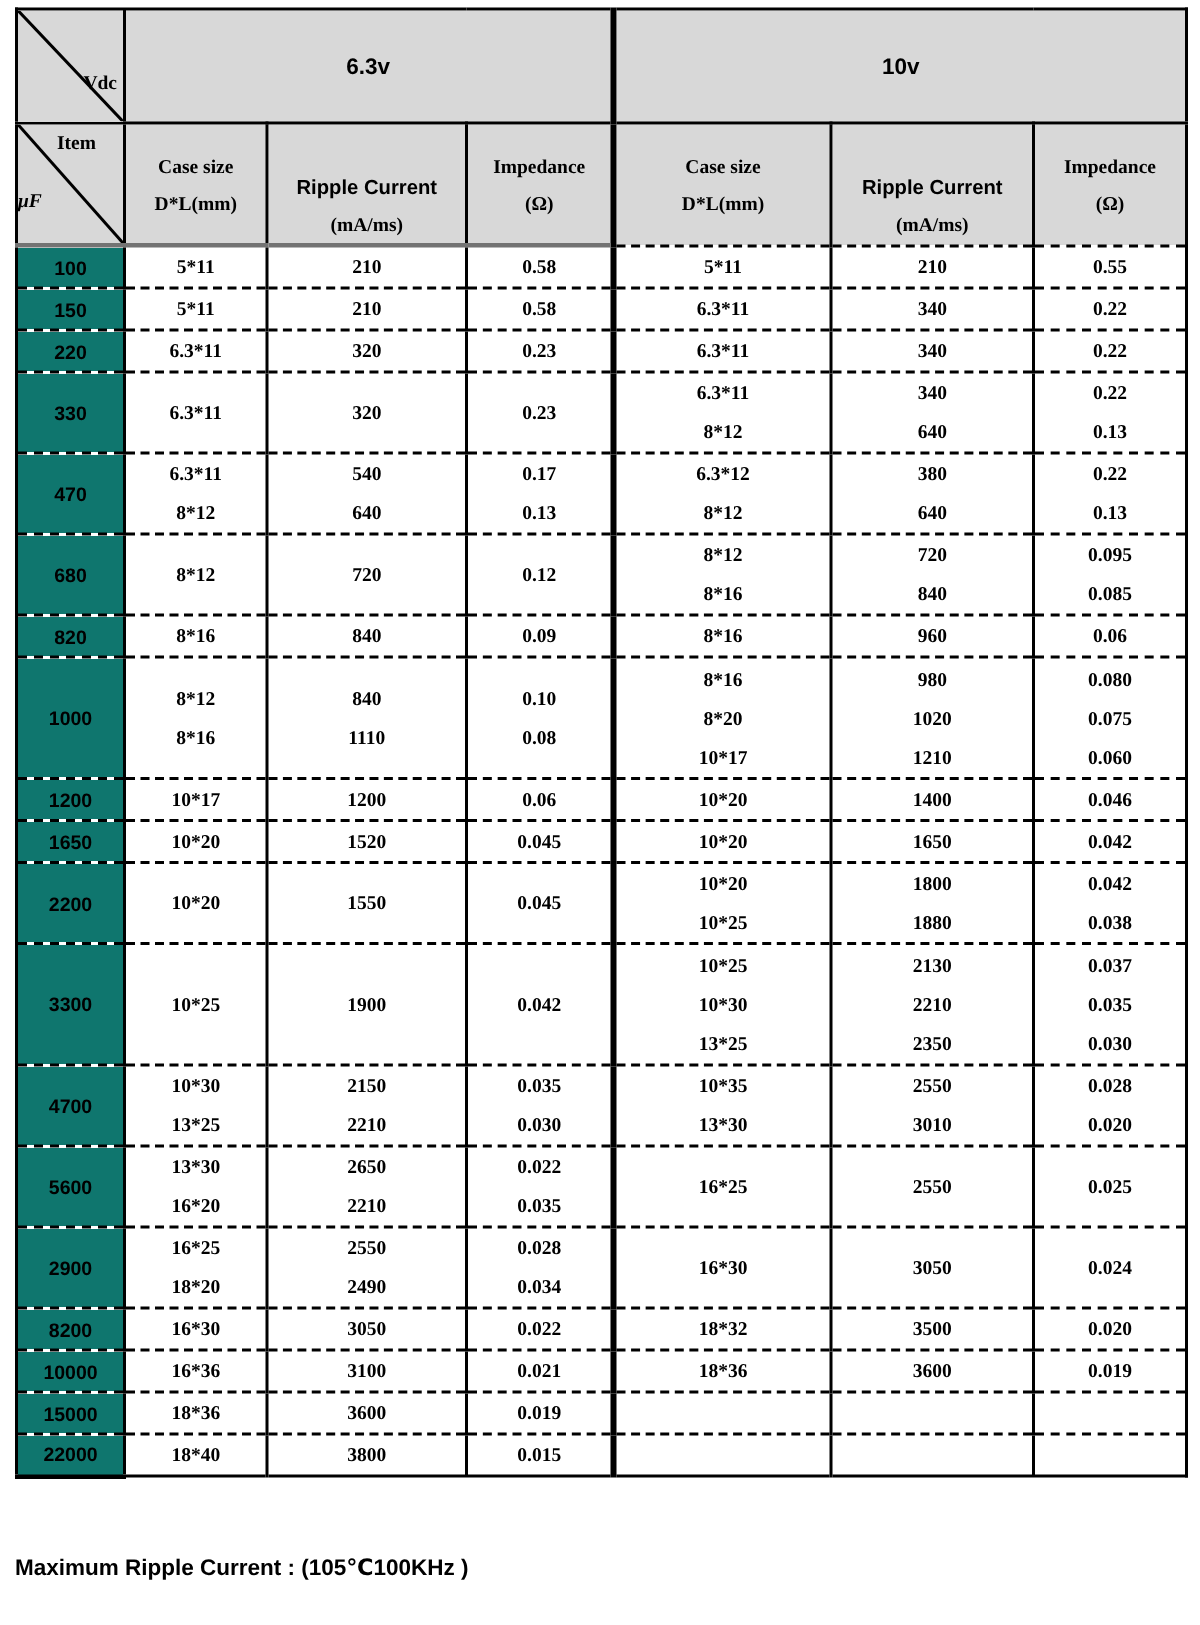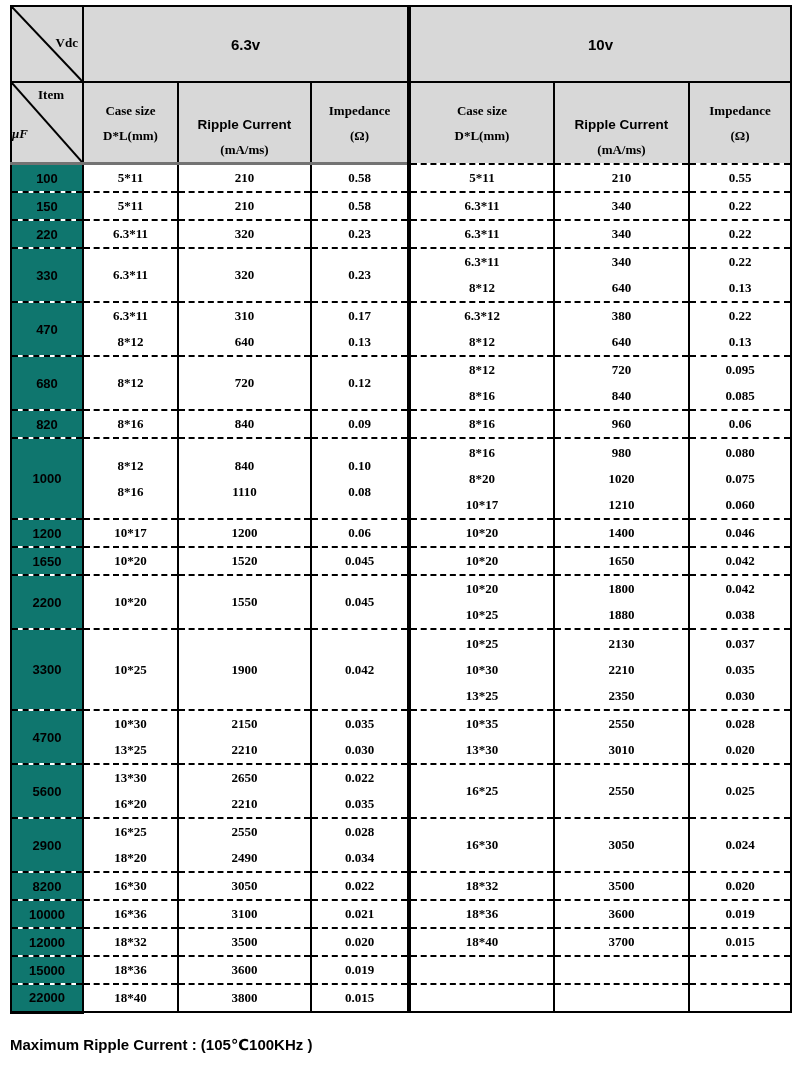--- a/index.html
+++ b/index.html
@@ -16,21 +16,21 @@
   tr.r-vdc th{border-bottom:2px solid #000;}
   tr.r-sub th{border-bottom:3px solid #737373;}
   tr.r-sub th.dashb{border-bottom:2px dashed #000;}
   .vgroup{font-family:"Liberation Sans","DejaVu Sans",sans-serif;font-size:15px;text-align:center;}
   .sub .l1,.sub .l2{line-height:25px;font-size:13px;text-align:center;}
   .sub .l1sans{font-family:"Liberation Sans","DejaVu Sans",sans-serif;font-size:13.5px;margin-top:29px;}
   
   .corner{position:relative;background:#d8d8d8;}
   .corner svg{position:absolute;left:0;top:0;width:100%;height:100%;display:block;}
   .corner .lbl{position:absolute;font-size:13px;font-weight:bold;}
-  .lbl-vdc{right:4px;top:28px;margin-left:46px;}
+  .lbl-vdc{right:4px;top:40px;margin-left:46px;}
   .lbl-item{left:26px;top:4px;}
   .lbl-uf{left:0px;bottom:20px;font-style:italic;}
   
   tbody td{border-bottom:2px dashed #000;vertical-align:middle;}
   tbody td.c0{background:#0f766e;
       font-family:"Liberation Sans","DejaVu Sans",sans-serif;
       font-weight:bold;font-size:13px;text-align:center;}
   tbody tr:last-child td{border-bottom:2px dashed #000;}
   tbody tr:last-child td.c0{border-bottom:3px solid #000;}
   .val{font-size:13px;font-weight:bold;text-align:center;}
@@ -188,21 +188,21 @@
             <div class="ln">0.13</div>
           </td>
         </tr>
         <tr style="height: 52px;">
           <td class="c0">470</td>
           <td class="c1 val">
             <div class="ln">6.3*11</div>
             <div class="ln">8*12</div>
           </td>
           <td class="c2 val">
-            <div class="ln">310</div>
+            <div class="ln">540</div>
             <div class="ln">640</div>
           </td>
           <td class="c3 val">
             <div class="ln">0.17</div>
             <div class="ln">0.13</div>
           </td>
           <td class="c4 val">
             <div class="ln">6.3*12</div>
             <div class="ln">8*12</div>
           </td>
@@ -491,41 +491,20 @@
             <div class="ln">0.021</div>
           </td>
           <td class="c4 val">
             <div class="ln">18*36</div>
           </td>
           <td class="c5 val">
             <div class="ln">3600</div>
           </td>
           <td class="c6 val">
             <div class="ln">0.019</div>
-          </td>
-        </tr>
-        <tr style="height: 27px;">
-          <td class="c0">12000</td>
-          <td class="c1 val">
-            <div class="ln">18*32</div>
-          </td>
-          <td class="c2 val">
-            <div class="ln">3500</div>
-          </td>
-          <td class="c3 val">
-            <div class="ln">0.020</div>
-          </td>
-          <td class="c4 val">
-            <div class="ln">18*40</div>
-          </td>
-          <td class="c5 val">
-            <div class="ln">3700</div>
-          </td>
-          <td class="c6 val">
-            <div class="ln">0.015</div>
           </td>
         </tr>
         <tr style="height: 27px;">
           <td class="c0">15000</td>
           <td class="c1 val">
             <div class="ln">18*36</div>
           </td>
           <td class="c2 val">
             <div class="ln">3600</div>
           </td>

